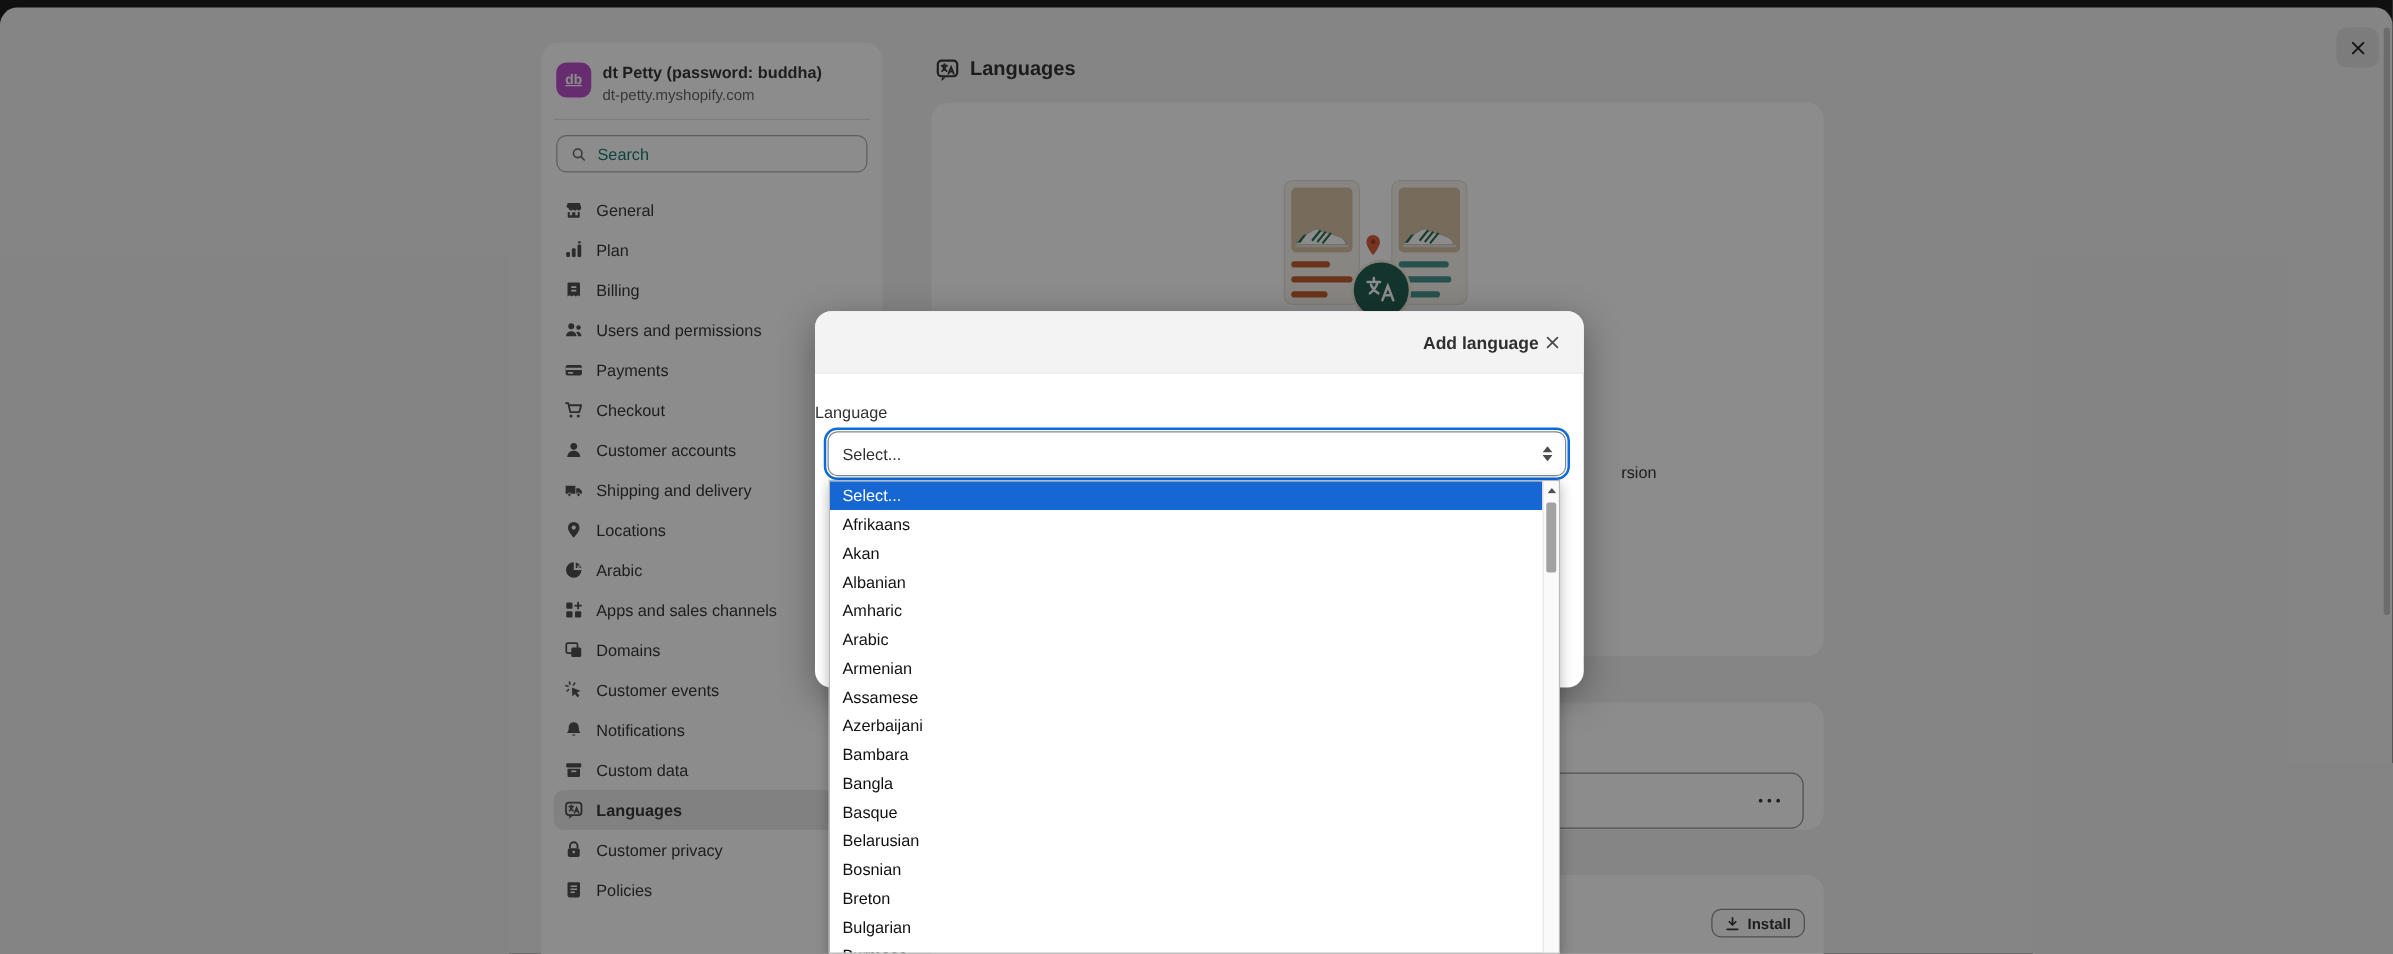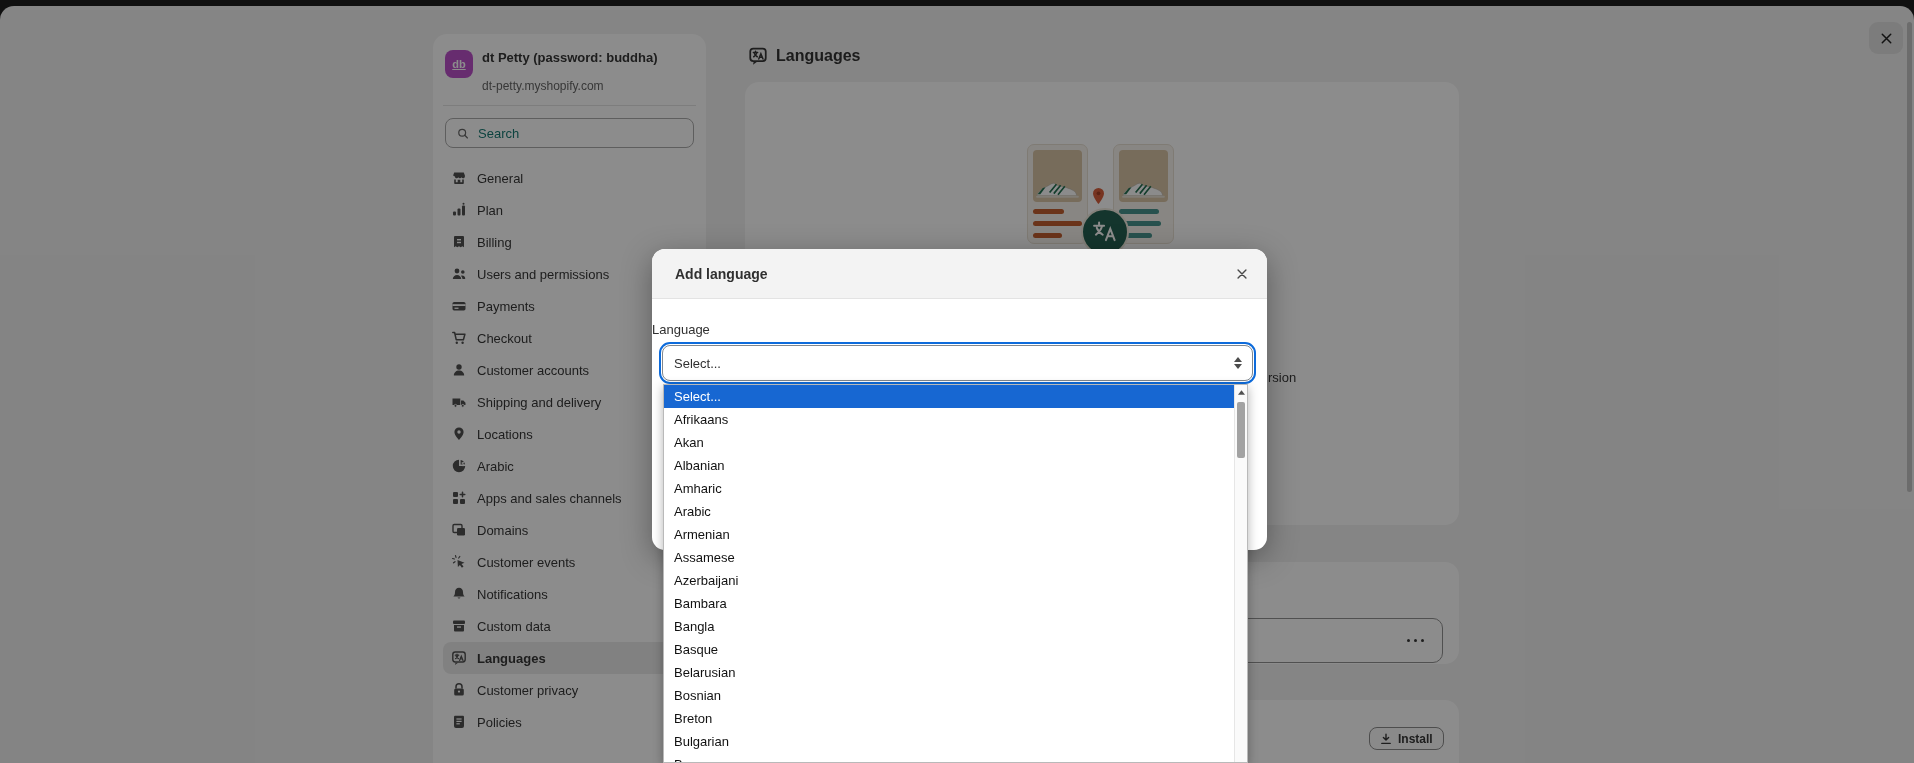--- a/index.html
+++ b/index.html
@@ -14,21 +14,21 @@
               background:#e0e0e0;display:flex;align-items:center;justify-content:center;color:#1a1a1a;}
   .page-scrollbar{position:absolute;right:2px;top:16px;width:5px;height:470px;border-radius:3px;background:#c2c2c2;}
 
   
   .sidebar{position:absolute;left:433px;top:28px;width:273px;bottom:0;background:#ffffff;
            border-radius:14px 14px 0 0;box-sizing:border-box;padding:14px 10px 0 10px;}
   .account{display:flex;gap:9px;align-items:flex-start;padding:2px 2px 12px 2px;border-bottom:1px solid #e3e3e3;}
   .avatar{width:28px;height:28px;border-radius:8px;background:#b94bc9;color:#fff;font-size:11px;font-weight:bold;
           display:flex;align-items:center;justify-content:center;text-decoration:underline;}
   .acc-name{font-size:13px;font-weight:700;line-height:15px;}
-  .acc-domain{font-size:12px;color:#616161;margin-top:14px;}
+  .acc-domain{font-size:12px;color:#616161;margin-top:4px;}
   .search{margin:12px 2px 0 2px;height:30px;border:1px solid #a8a8a8;border-radius:8px;background:#fff;
           display:flex;align-items:center;gap:7px;padding:0 9px;box-sizing:border-box;}
   .search-ph{font-size:13px;color:#0f766e;}
   .nav{margin-top:14px;}
   .nav-item{height:32px;display:flex;align-items:center;gap:10px;padding:0 8px;border-radius:8px;cursor:default;}
   .nav-item.selected{background:#ebebeb;}
   .nav-label{font-size:13px;font-weight:500;color:#303030;white-space:nowrap;}
   .nav-item.selected .nav-label{font-weight:700;}
 
   
@@ -42,36 +42,36 @@
 
   
   .illus{position:absolute;left:282px;top:62px;width:150px;height:110px;}
   .shoe-card{position:absolute;top:0;width:61px;height:100px;background:#f8f4ee;border:1px solid #e7dfd2;
              border-radius:7px;box-sizing:border-box;padding:5px;}
   .shoe-img{height:52px;background:#d8c2a2;border-radius:4px;display:flex;align-items:flex-end;justify-content:center;overflow:hidden;}
   .line{height:5px;border-radius:3px;margin-top:7px;}
   .pin{position:absolute;left:66px;top:44px;}
   .t-circle{position:absolute;left:54px;top:64px;width:44px;height:44px;border-radius:50%;background:#1d5c4c;
             border:2px solid #efe9dd;display:flex;align-items:center;justify-content:center;}
-  .fragment{position:absolute;left:523px;top:288px;font-size:13px;color:#303030;}
+  .fragment{position:absolute;left:552px;top:288px;font-size:13px;color:#303030;}
 
   .list-row{position:absolute;left:24px;top:56px;width:674px;height:45px;border:1px solid #8f8f8f;
             border-radius:10px;box-sizing:border-box;display:flex;align-items:center;justify-content:flex-end;padding-right:12px;}
   .more-btn{display:flex;gap:4px;align-items:center;padding:6px;border-radius:6px;}
   .more-btn i{width:3px;height:3px;border-radius:50%;background:#303030;}
   .install-btn{position:absolute;left:624px;top:27px;height:23px;padding:0 10px;border:1px solid #898989;
                border-radius:8px;background:#fcfcfc;display:flex;align-items:center;gap:6px;box-sizing:border-box;}
   .install-btn span{font-size:12px;font-weight:700;color:#303030;}
 
   
   .backdrop{position:absolute;inset:0;background:rgba(10,10,10,0.47);z-index:10;}
   .modal{position:absolute;left:652px;top:249px;width:615px;height:301px;background:#fff;border-radius:13px;
          z-index:20;box-shadow:0 8px 30px rgba(0,0,0,.35);}
   .modal-head{height:50px;background:#f3f3f3;border-bottom:1px solid #e3e3e3;border-radius:13px 13px 0 0;
-              display:flex;align-items:center;justify-content:space-between;padding:0 14px 0 23px;box-sizing:border-box;}
+              display:flex;align-items:center;justify-content:flex-end;padding:0 14px 0 23px;box-sizing:border-box;}
   .modal-title{font-size:14px;font-weight:700;color:#303030;}
   .modal-close{width:22px;height:22px;display:flex;align-items:center;justify-content:center;border-radius:6px;color:#4a4a4a;}
   .field-label{position:absolute;left:0;top:73px;font-size:13px;color:#303030;}
   .select{position:absolute;left:10px;top:96px;width:591px;height:36px;background:#fff;border:1px solid #80878e;
           border-radius:8px;outline:2px solid #0d6bdb;outline-offset:1px;box-sizing:border-box;
           display:flex;align-items:center;justify-content:space-between;padding:0 10px 0 11px;}
   .select-text{font-size:13px;color:#303030;}
   .stepper{display:flex;flex-direction:column;gap:2px;align-items:center;}
 
   .dropdown{position:absolute;left:663px;top:384px;width:585px;height:379px;background:#fff;

